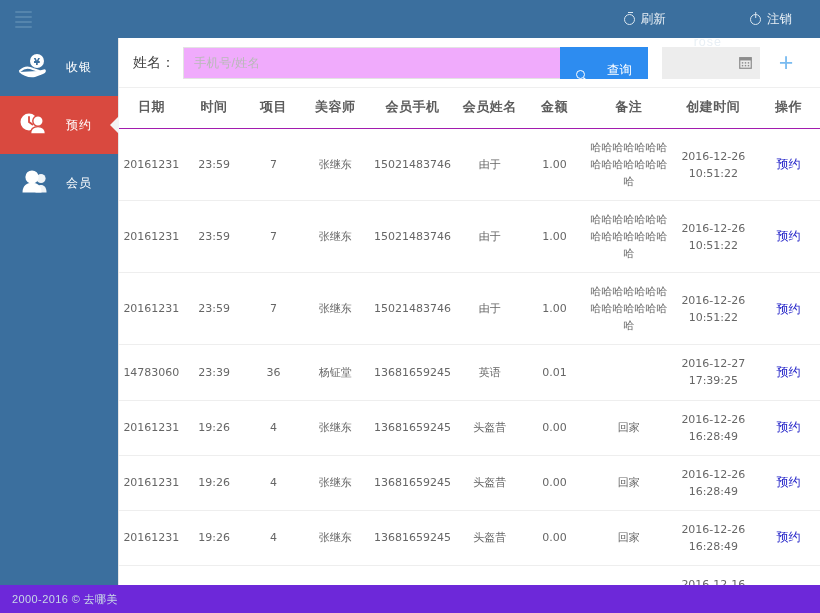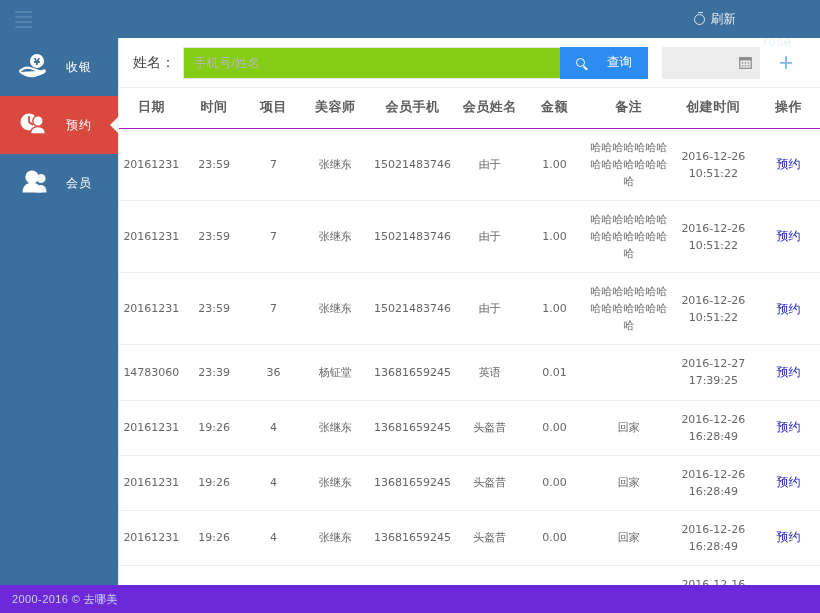--- a/index.html
+++ b/index.html
@@ -134,39 +134,39 @@
     font-size: 14px;
     color: #444;
     margin-right: 8px;
     white-space: nowrap;
   }
   .search-input {
     flex: 1 1 auto;
     height: 32px;
     border: 1px solid #e3e3e3;
     border-right: none;
-    background: #84cc16;
+    background: #f0abfc;
     padding: 0 10px;
     font-size: 12.5px;
     color: #333;
     font-family: "Liberation Sans", sans-serif;
     outline: none;
     min-width: 40px;
   }
   .search-input::placeholder { color: #b9b9b9; }
   .btn-search {
     height: 32px;
     flex: 0 0 auto;
     background: #2d8cf0;
     color: #fff;
     border: none;
     padding: 0 16px;
     font-size: 12.5px;
     font-family: "Liberation Sans", sans-serif;
-    display: flex; align-items: center; gap: 22px;
+    display: flex; align-items: flex-end; gap: 22px;
     cursor: pointer;
     white-space: nowrap;
   }
   .mag {
     display: inline-block;
     width: 9px; height: 9px;
     border: 1.6px solid #fff;
     border-radius: 50%;
     position: relative;
   }
@@ -286,20 +286,24 @@
       <i></i>
       <i></i>
     </div>
     <div class="topbar-right">
       <div class="top-link">
         <span class="circ-icon refresh"></span>
         <span>刷新</span>
       </div>
       <div class="top-link plain">
         <span>rose</span>
+      </div>
+      <div class="top-link">
+        <span class="circ-icon"></span>
+        <span>注销</span>
       </div>
     </div>
   </div>
 
   <div class="sidebar">
 
     <div class="side-item">
       <span class="side-icon">
         <svg viewBox="0 0 34 34">
           <path d="M4 21 C8 17 13 17 17 19 L23 21 C25 21.5 25 24 23 24 L16 24" fill="none" stroke="#fff" stroke-width="2.2" stroke-linecap="round"></path>

